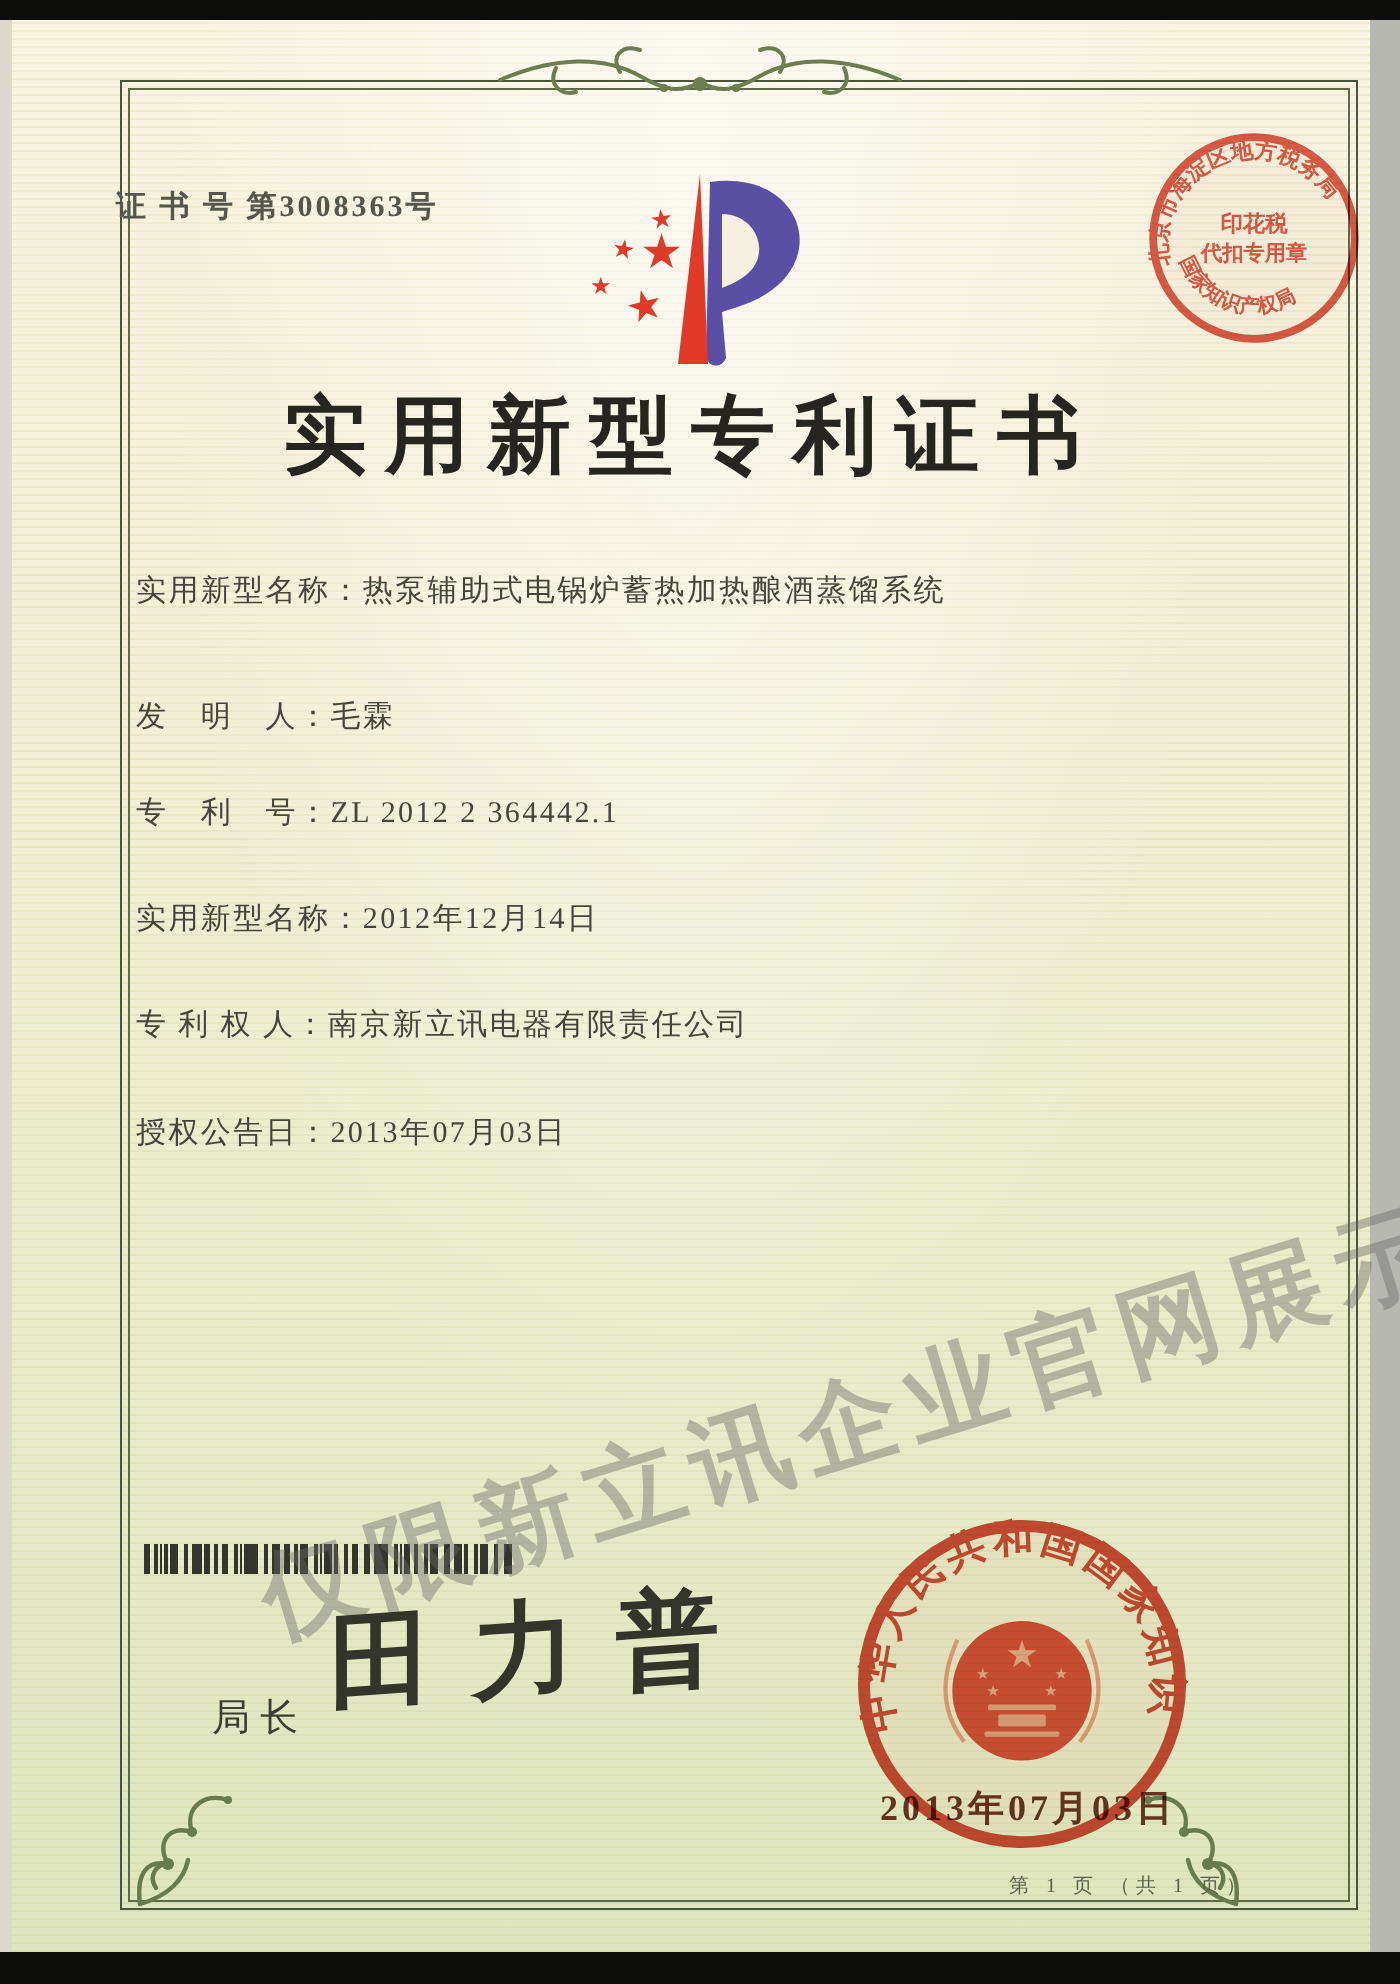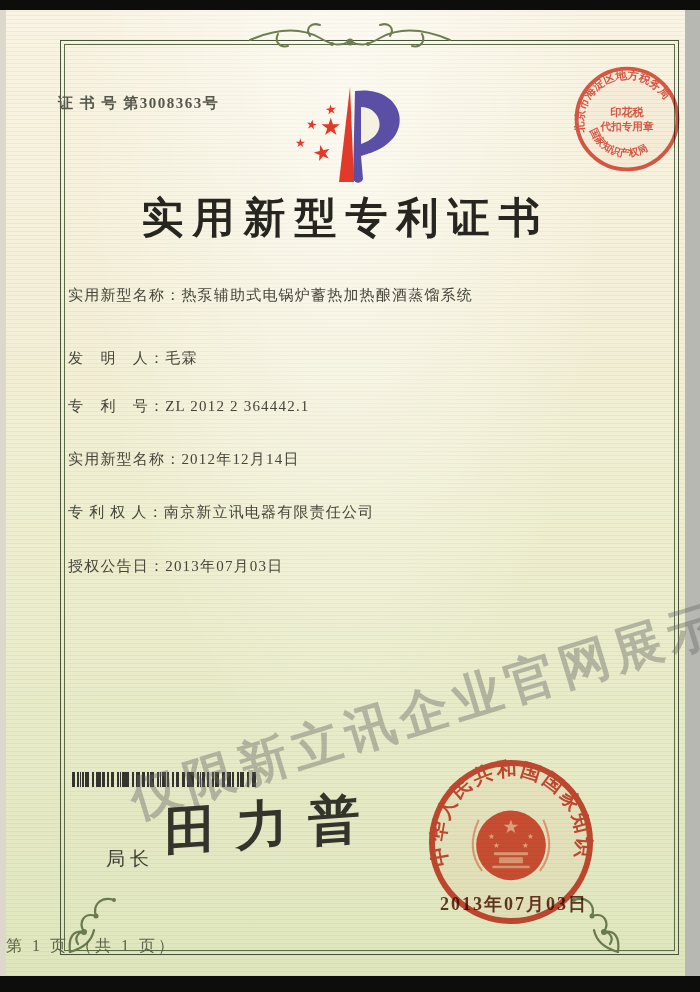--- a/index.html
+++ b/index.html
@@ -37,22 +37,22 @@
       repeating-linear-gradient(90deg,#1d1d1b 0 3px,rgba(0,0,0,0) 3px 13px);}
   .watermark{position:absolute;left:126px;top:758px;width:660px;font-size:50px;font-weight:600;
     color:rgba(104,104,102,.42);letter-spacing:6px;transform:rotate(-17deg);
     transform-origin:0 50%;white-space:nowrap;pointer-events:none;}
   .commissioner{position:absolute;left:100px;top:836px;font-size:19px;color:#3c3d33;letter-spacing:5px;}
   .signature{position:absolute;left:158px;top:780px;font-size:52px;font-weight:700;color:#33342b;
     letter-spacing:20px;transform:rotate(-4deg) skewX(-4deg);white-space:nowrap;}
   .seal{position:absolute;left:420px;top:747px;width:170px;height:170px;mix-blend-mode:multiply;opacity:.92;}
   .seal-date{position:absolute;left:434px;top:882px;font-size:18px;font-weight:700;color:#6e3a28;
     letter-spacing:2px;mix-blend-mode:multiply;}
-  .footer{position:absolute;left:0;top:926px;width:620px;text-align:left;
-    font-size:16px;color:#5a6349;letter-spacing:3px;}
+  .footer{position:absolute;left:0;top:926px;width:620px;text-align:right;
+    font-size:10px;color:#5a6349;letter-spacing:3px;}
   .tax-stamp{position:absolute;left:565px;top:53px;width:112px;height:112px;mix-blend-mode:multiply;opacity:.85;}
   .ornament-top{position:absolute;left:242px;top:8px;}
   .corner{position:absolute;}
   .corner.bl{left:58px;top:876px;}
   .corner.br{left:558px;top:876px;transform:scaleX(-1);}
 </style>
 </head>
 <body>
 
 <div class="photo">

